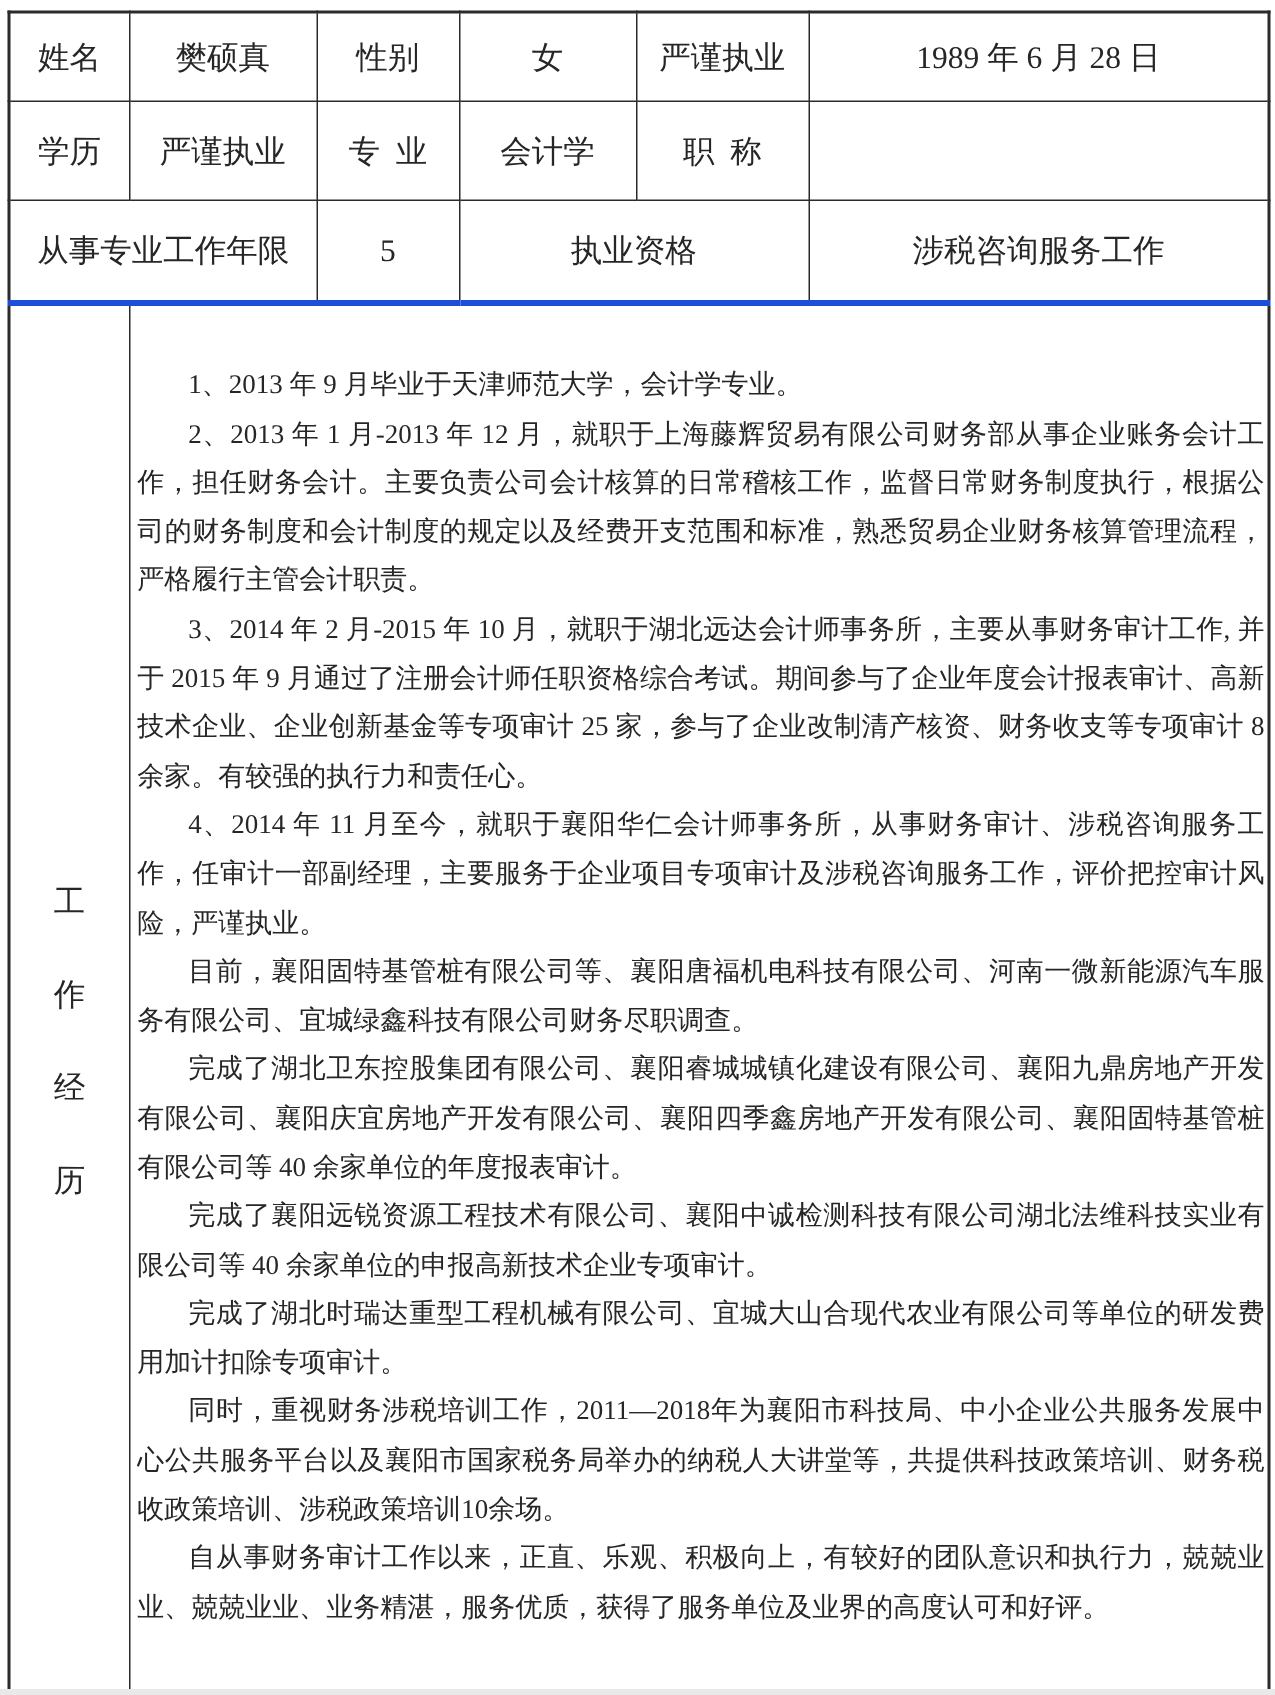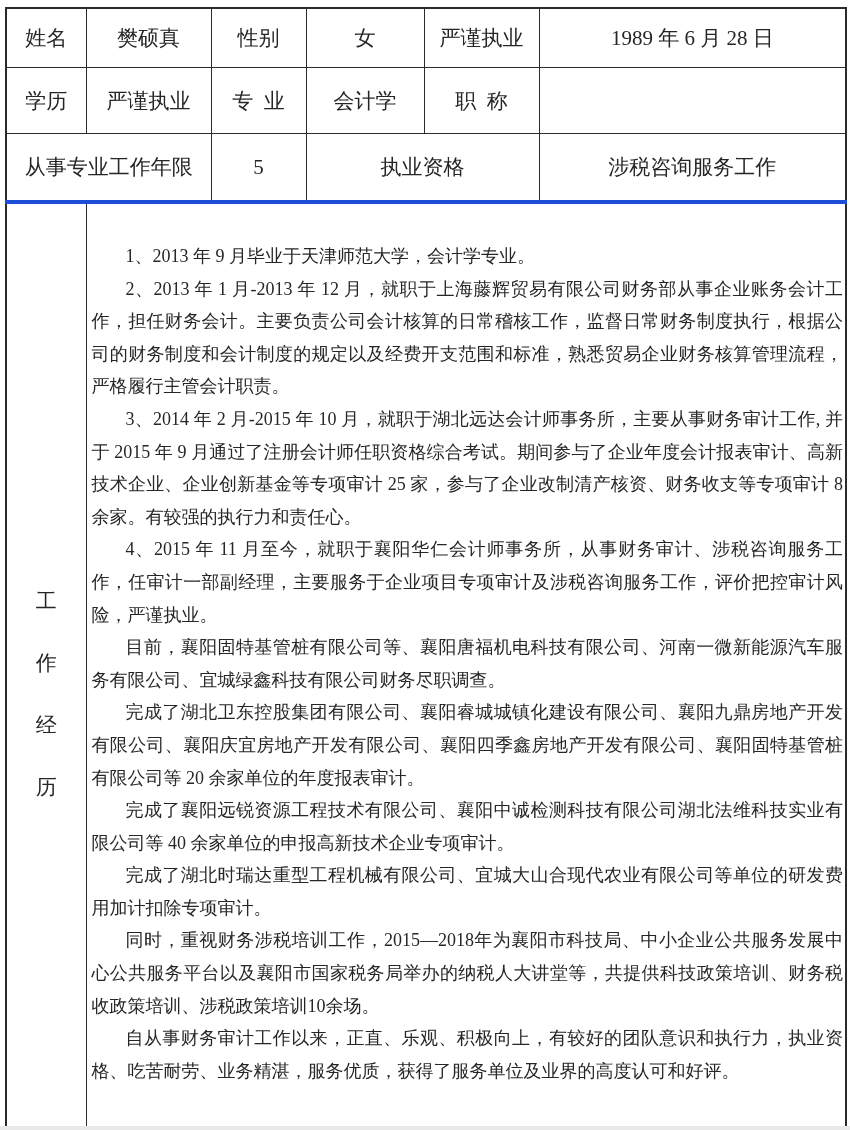--- a/index.html
+++ b/index.html
@@ -109,31 +109,31 @@
         </div>
       </td>
       <td colspan="5" class="exp-content">
 
           <p>1、2013 年 9 月毕业于天津师范大学，会计学专业。</p>
 
           <p>2、2013 年 1 月-2013 年 12 月，就职于上海藤辉贸易有限公司财务部从事企业账务会计工作，担任财务会计。主要负责公司会计核算的日常稽核工作，监督日常财务制度执行，根据公司的财务制度和会计制度的规定以及经费开支范围和标准，熟悉贸易企业财务核算管理流程，严格履行主管会计职责。</p>
 
           <p>3、2014 年 2 月-2015 年 10 月，就职于湖北远达会计师事务所，主要从事财务审计工作, 并于 2015 年 9 月通过了注册会计师任职资格综合考试。期间参与了企业年度会计报表审计、高新技术企业、企业创新基金等专项审计 25 家，参与了企业改制清产核资、财务收支等专项审计 8 余家。有较强的执行力和责任心。</p>
 
-          <p>4、2015 年 11 月至今，就职于襄阳华仁会计师事务所，从事财务审计、涉税咨询服务工作，任审计一部副经理，主要服务于企业项目专项审计及涉税咨询服务工作，评价把控审计风险，严谨执业。</p>
+          <p>4、2014 年 11 月至今，就职于襄阳华仁会计师事务所，从事财务审计、涉税咨询服务工作，任审计一部副经理，主要服务于企业项目专项审计及涉税咨询服务工作，评价把控审计风险，严谨执业。</p>
 
           <p>目前，襄阳固特基管桩有限公司等、襄阳唐福机电科技有限公司、河南一微新能源汽车服务有限公司、宜城绿鑫科技有限公司财务尽职调查。</p>
 
-          <p>完成了湖北卫东控股集团有限公司、襄阳睿城城镇化建设有限公司、襄阳九鼎房地产开发有限公司、襄阳庆宜房地产开发有限公司、襄阳四季鑫房地产开发有限公司、襄阳固特基管桩有限公司等 20 余家单位的年度报表审计。</p>
+          <p>完成了湖北卫东控股集团有限公司、襄阳睿城城镇化建设有限公司、襄阳九鼎房地产开发有限公司、襄阳庆宜房地产开发有限公司、襄阳四季鑫房地产开发有限公司、襄阳固特基管桩有限公司等 40 余家单位的年度报表审计。</p>
 
           <p>完成了襄阳远锐资源工程技术有限公司、襄阳中诚检测科技有限公司湖北法维科技实业有限公司等 40 余家单位的申报高新技术企业专项审计。</p>
 
           <p>完成了湖北时瑞达重型工程机械有限公司、宜城大山合现代农业有限公司等单位的研发费用加计扣除专项审计。</p>
 
-          <p>同时，重视财务涉税培训工作，2015—2018年为襄阳市科技局、中小企业公共服务发展中心公共服务平台以及襄阳市国家税务局举办的纳税人大讲堂等，共提供科技政策培训、财务税收政策培训、涉税政策培训10余场。</p>
+          <p>同时，重视财务涉税培训工作，2011—2018年为襄阳市科技局、中小企业公共服务发展中心公共服务平台以及襄阳市国家税务局举办的纳税人大讲堂等，共提供科技政策培训、财务税收政策培训、涉税政策培训10余场。</p>
 
-          <p>自从事财务审计工作以来，正直、乐观、积极向上，有较好的团队意识和执行力，执业资格、吃苦耐劳、业务精湛，服务优质，获得了服务单位及业界的高度认可和好评。</p>
+          <p>自从事财务审计工作以来，正直、乐观、积极向上，有较好的团队意识和执行力，兢兢业业、兢兢业业、业务精湛，服务优质，获得了服务单位及业界的高度认可和好评。</p>
         </td>
     </tr>
   </tbody>
 </table>
 
 <div class="page-bottom-edge"></div>
 
 </body></html>

